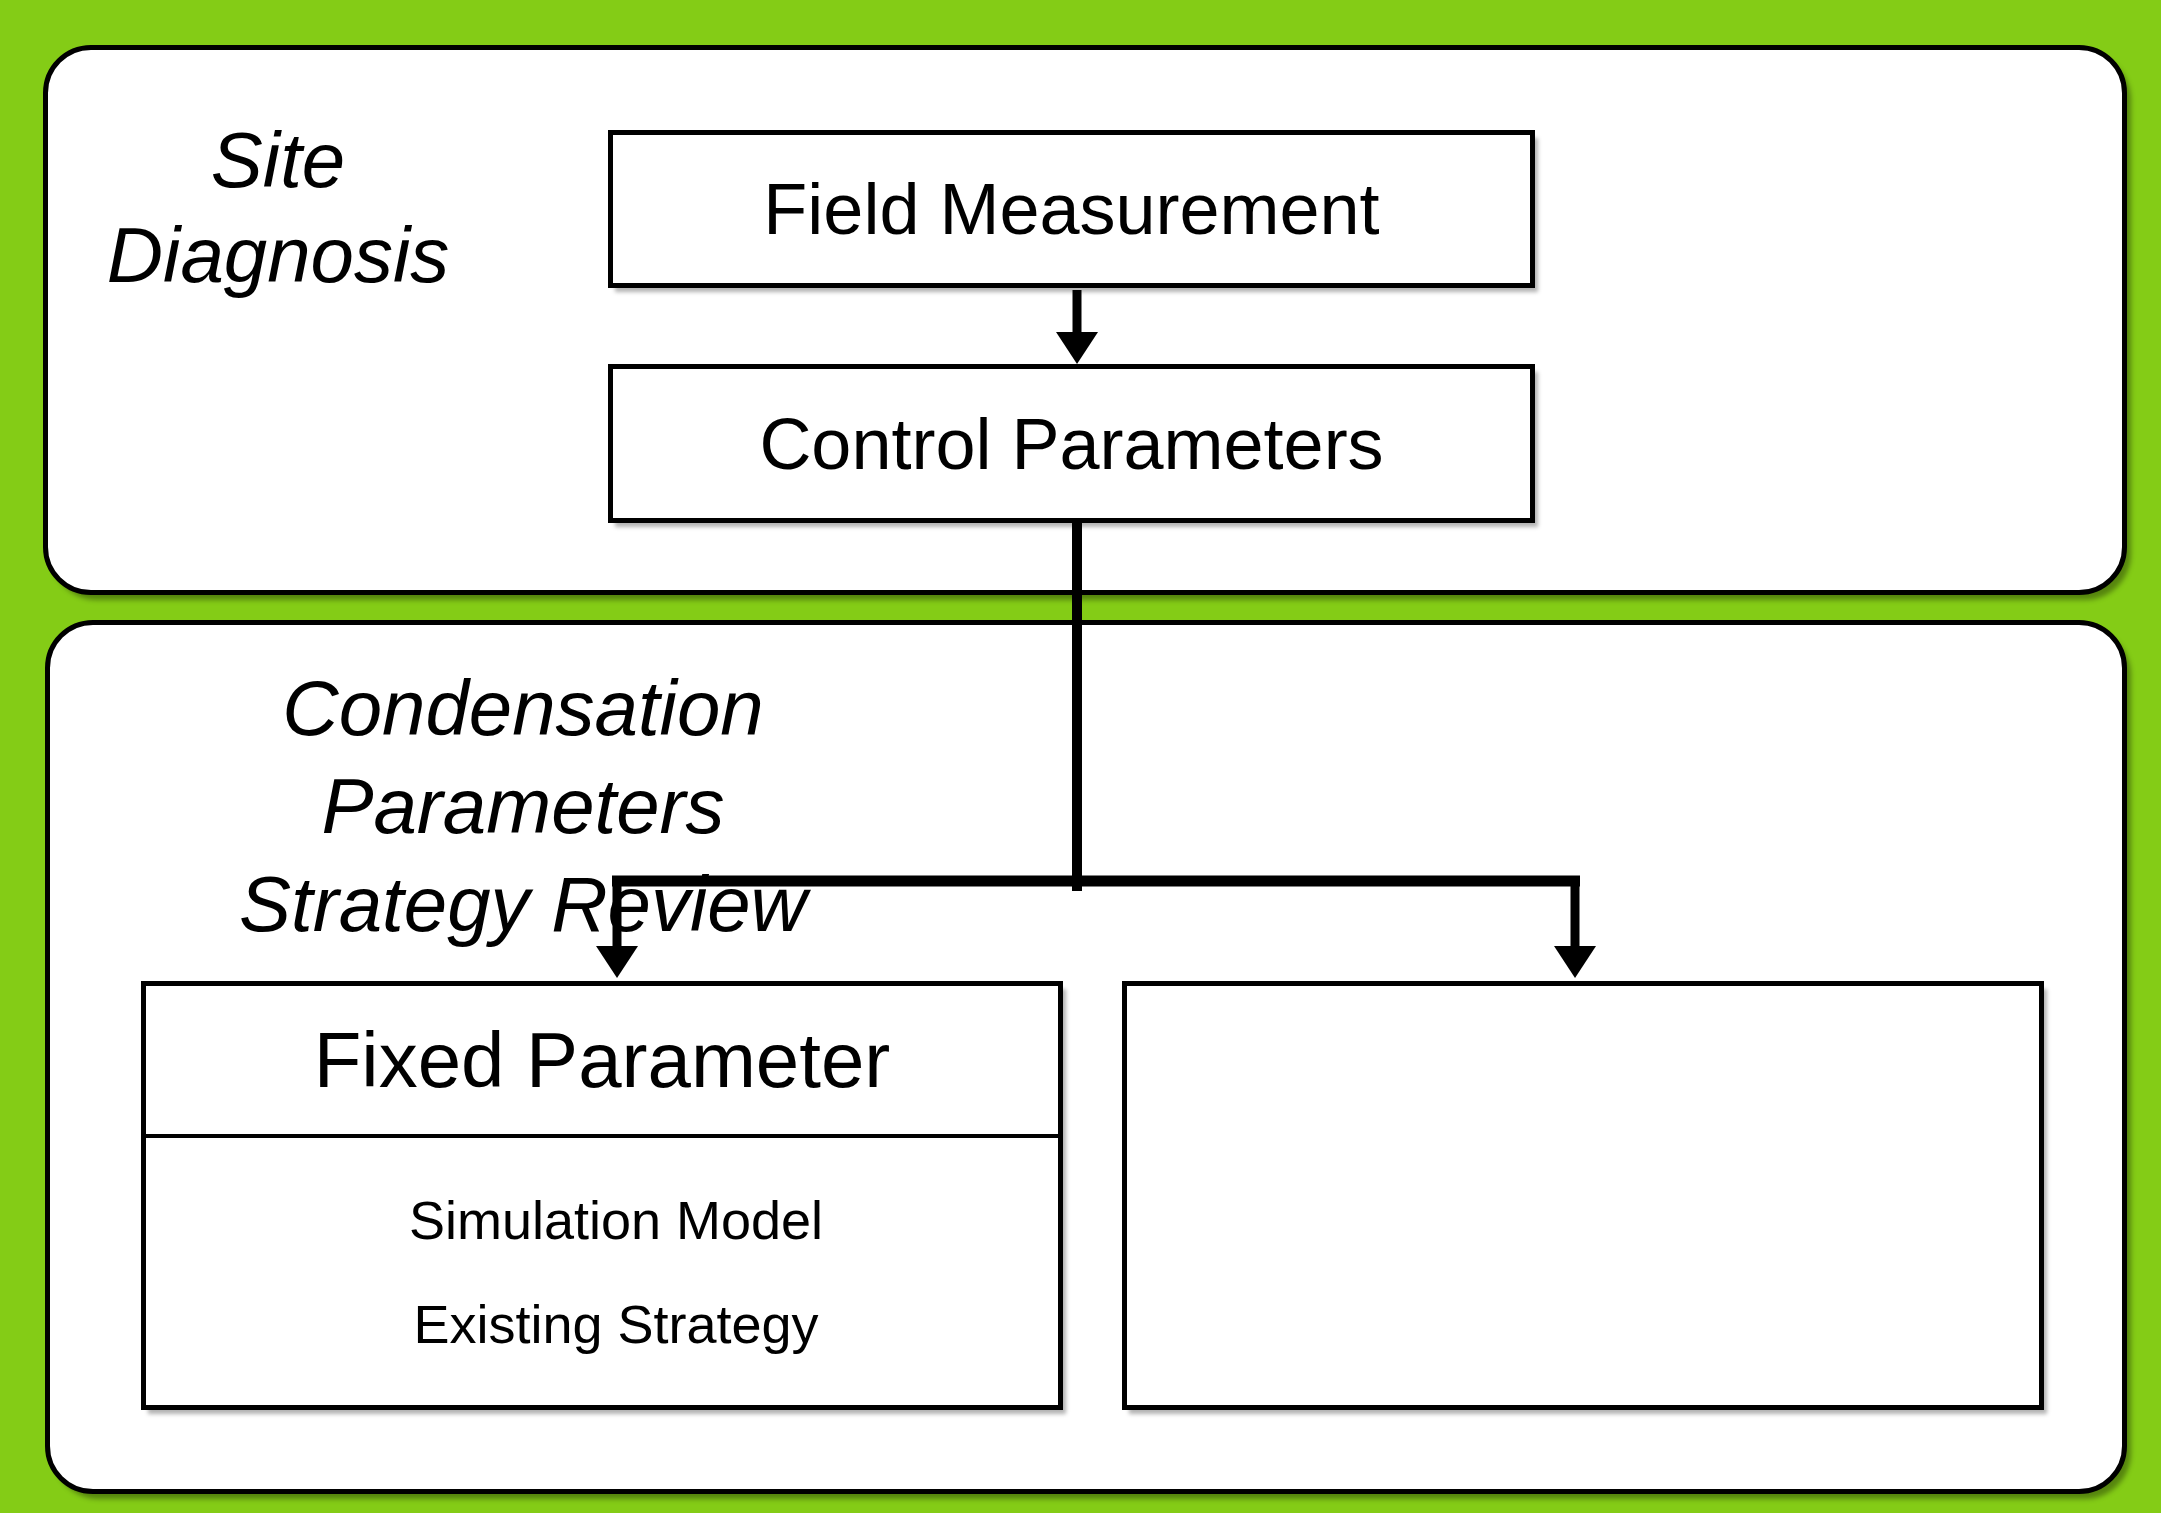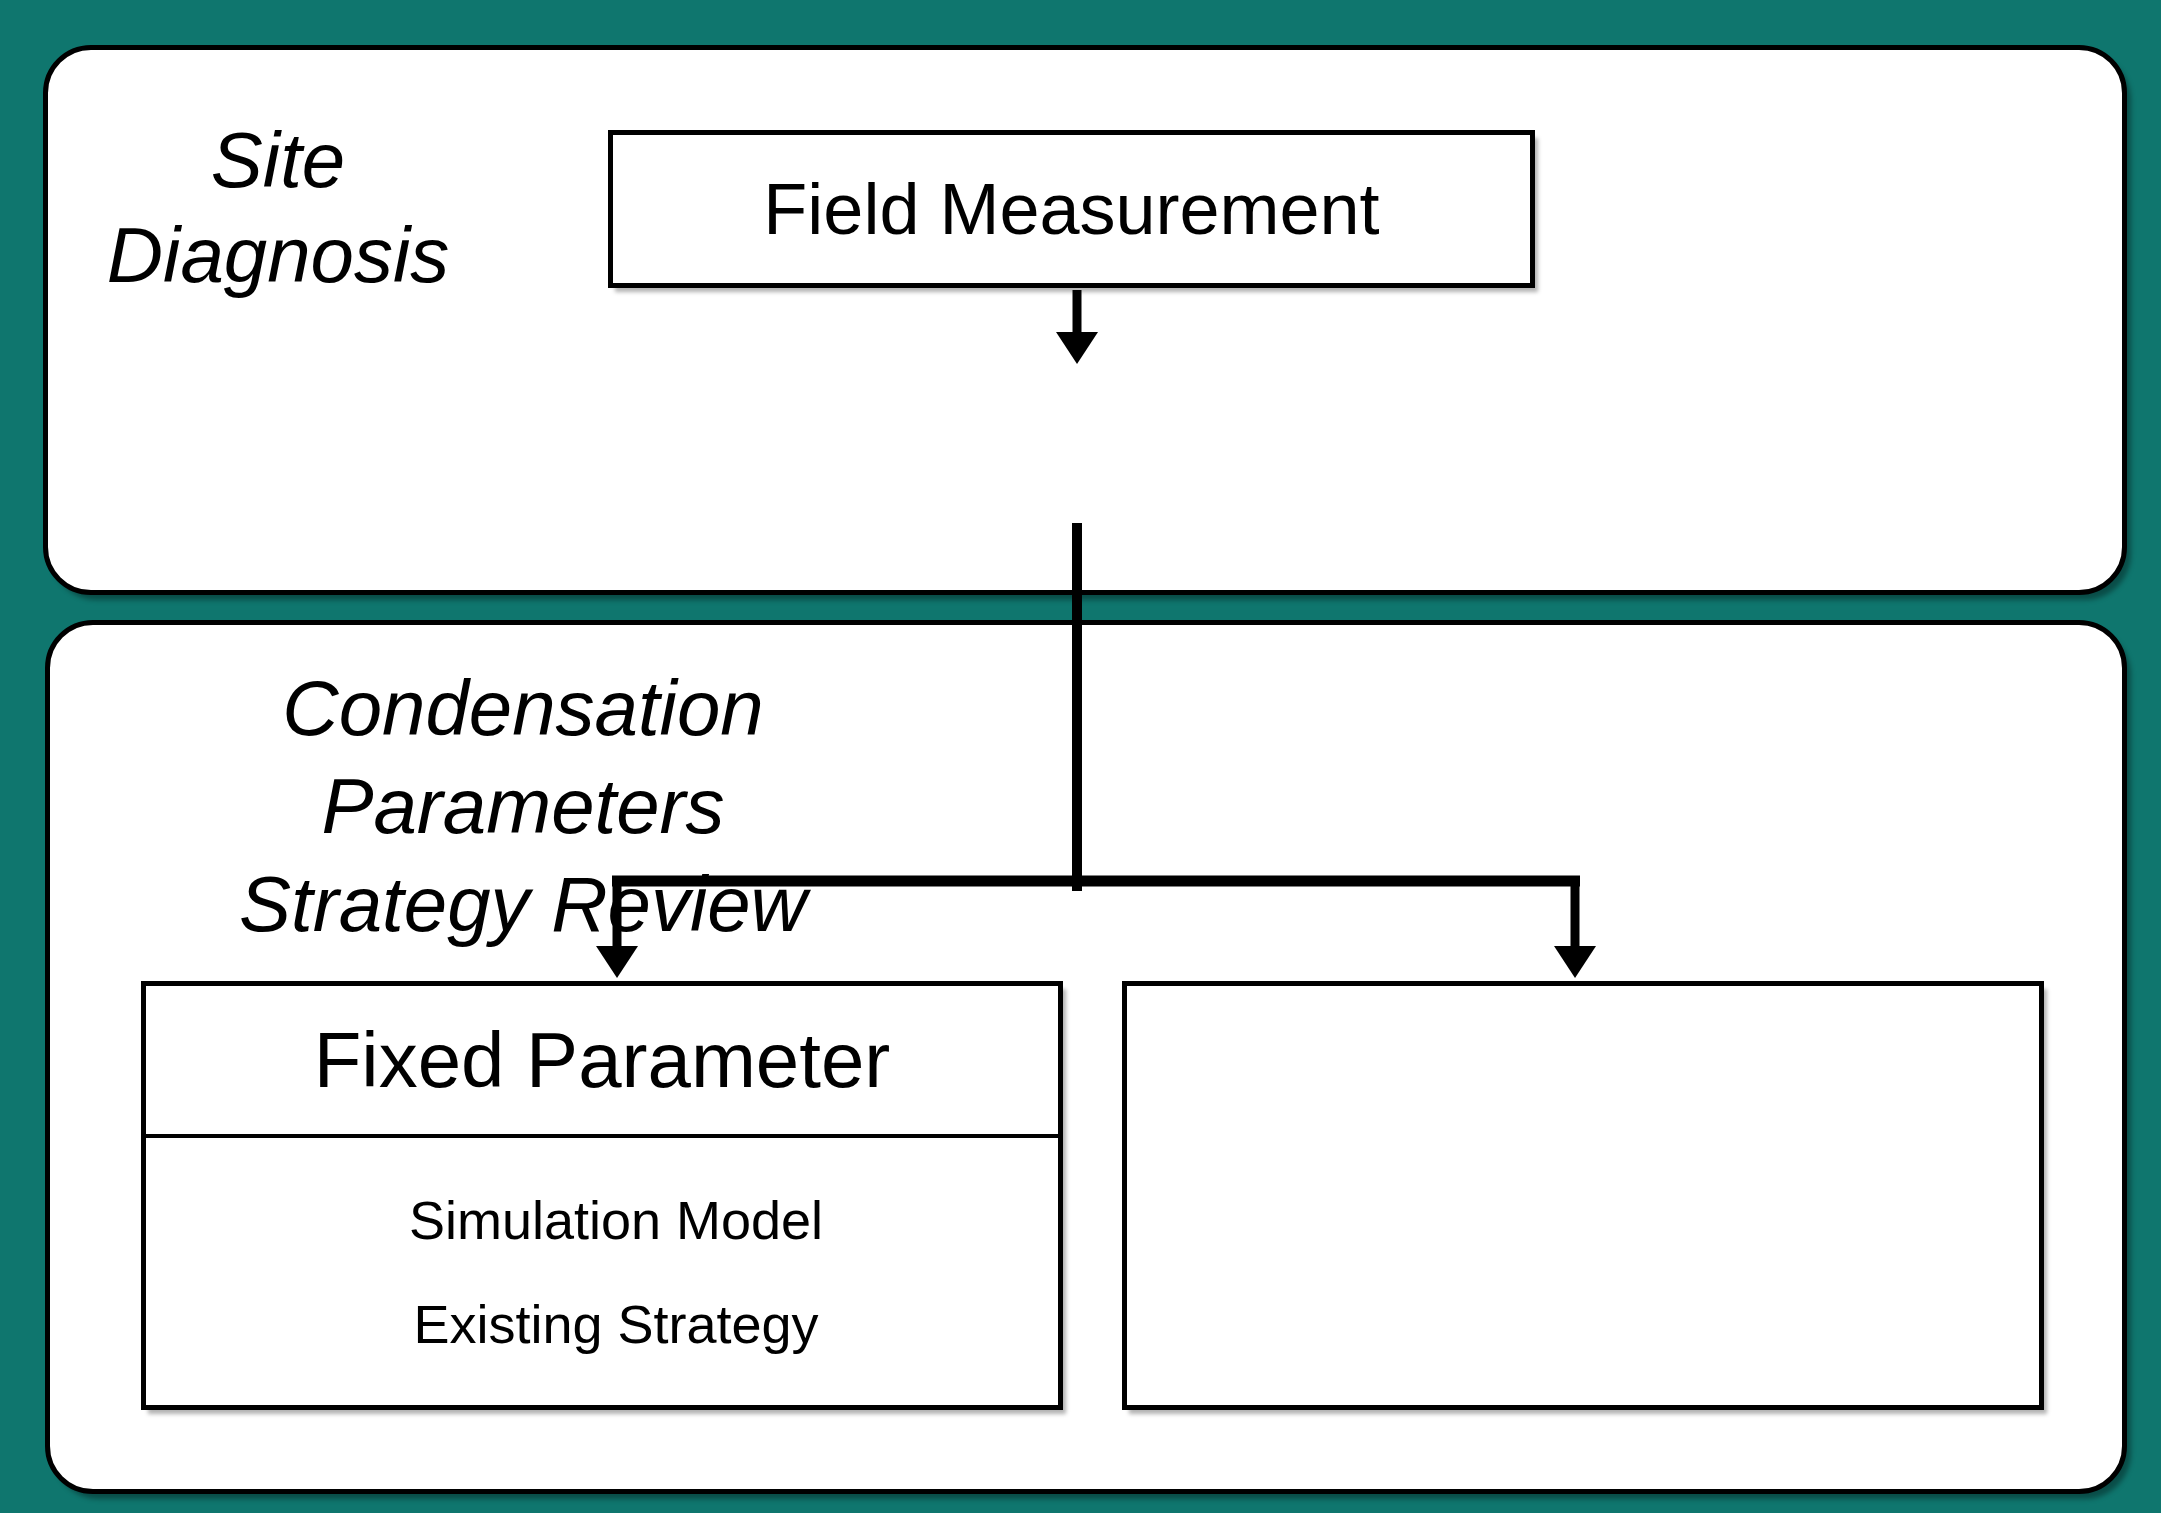--- a/index.html
+++ b/index.html
@@ -5,21 +5,21 @@
 <style>
   html, body {
     margin: 0;
     padding: 0;
     background: #ffffff;
   }
   .canvas {
     position: relative;
     width: 2161px;
     height: 1513px;
-    background: #0f766e;
+    background: #84cc16;
     font-family: "Liberation Sans", "DejaVu Sans", sans-serif;
     color: #000000;
     overflow: hidden;
   }
   .round-container {
     position: absolute;
     border: 5px solid #000000;
     border-radius: 48px;
     background: #ffffff;
     box-shadow: 6px 7px 5px -2px rgba(0,0,0,0.35);
@@ -124,20 +124,23 @@
   <div class="section-title" id="title-site">Site
 Diagnosis</div>
 
   <div class="section-title" id="title-strategy">Condensation Parameters
 Strategy Review</div>
 
   <div class="node-box" id="box-field-measurement">
     <span>Field Measurement</span>
   </div>
 
+  <div class="node-box" id="box-control-parameters">
+    <span>Control Parameters</span>
+  </div>
 
   <div class="split-box" id="box-fixed">
     <div class="box-header">Fixed Parameter</div>
     <div class="box-body">Simulation Model
 Existing Strategy</div>
   </div>
 
   <div class="split-box" id="box-occupancy">
   </div>
 

